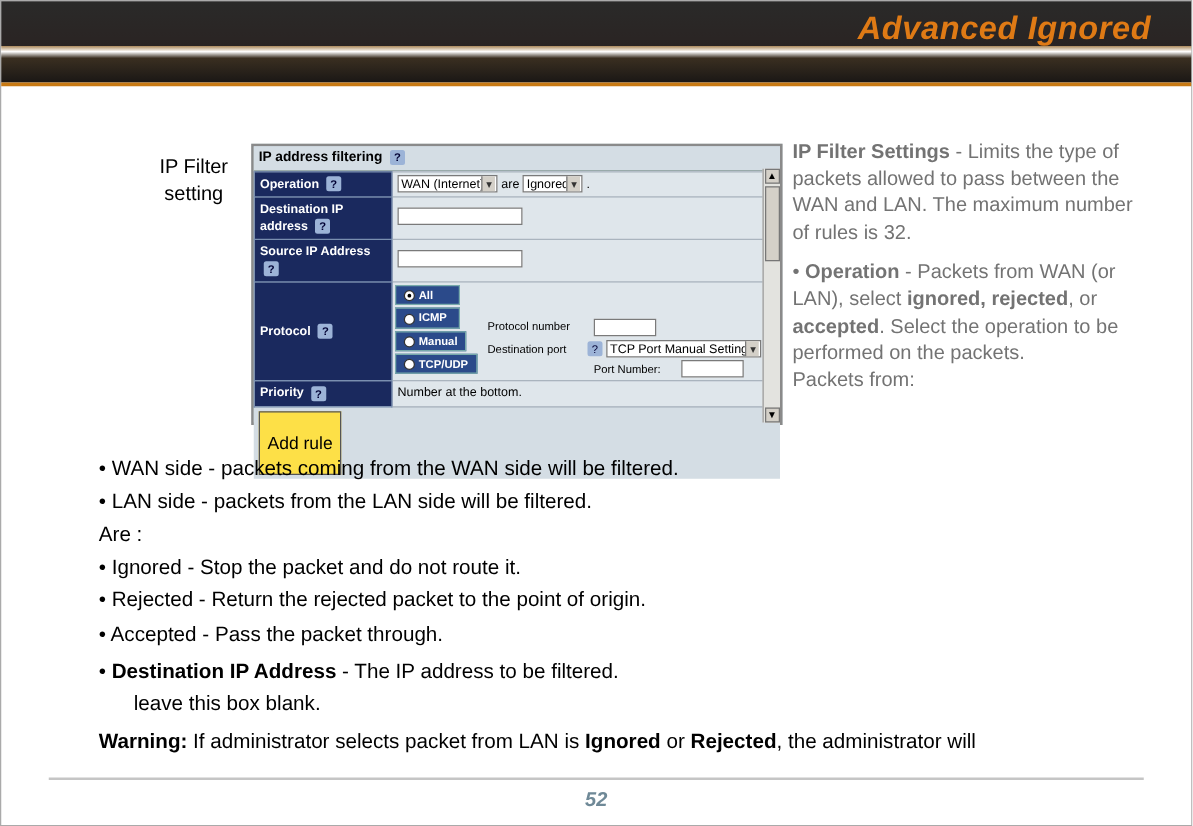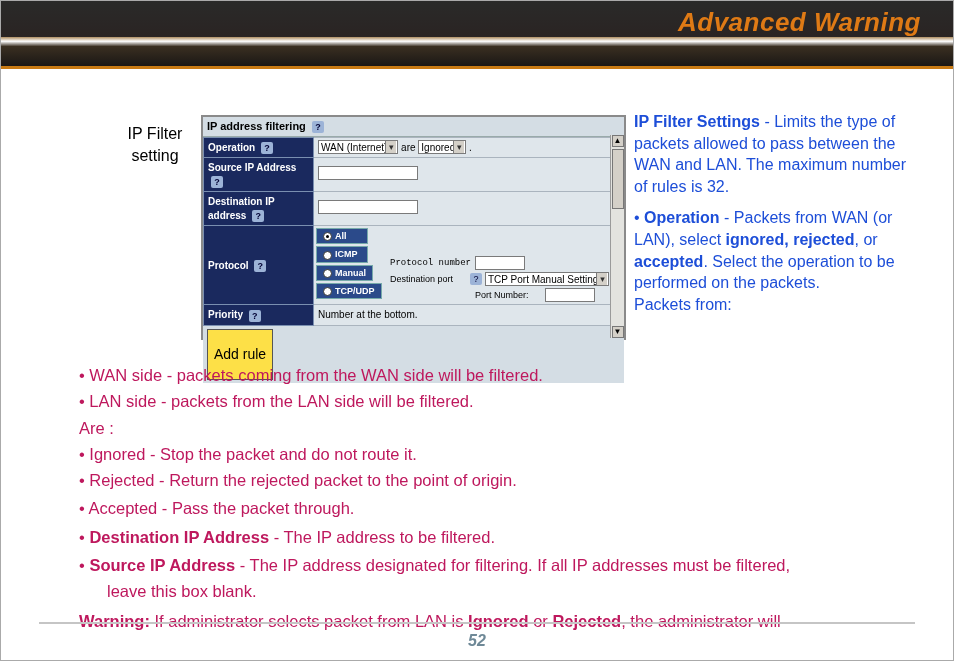--- a/index.html
+++ b/index.html
@@ -103,45 +103,45 @@
   }
   .ss-scrollbar .arr, .ss-scrollbar .thumb {
     width:12px; height:12px; background:#d4d0c8; border:1px solid #777; margin:0 auto;
     font-size:8px; text-align:center; line-height:10px; color:#000;
   }
   .ss-scrollbar .thumb { height:60px; margin-top:2px; }
   .ss-scrollbar .arr.bot { position:absolute; bottom:0; left:0; right:0; }
 
   .rightcol {
     position:absolute; left:555px; top:2px; width:282px;
-    font-size:16px; color:#1d4ed8;
+    font-size:16px; color:#737373;
   }
   .rightcol .blk { margin-bottom:10px; }
   .body-text {
     position:absolute; left:0; top:255px; right:0;
-    font-size:16.5px; color:#be185d;
+    font-size:16.5px; color:#000000;
   }
   .body-text p { margin-bottom:4px; }
   .body-text .indent { padding-left:28px; }
   .bold { font-weight:bold; }
   .footer-num {
     position:absolute; left:0; right:0; bottom:10px; text-align:center;
     color:#6f8997; font-style:italic; font-weight:bold; font-size:16px;
   }
   .hr-bot {
     position:absolute; left:38px; right:38px; bottom:36px;
     height:2px; background:#c5c5c5;
   }
 </style>
 </head>
 <body>
 
 <div class="page">
   <div class="banner">
-    <div class="banner-title">Advanced Warning</div>
+    <div class="banner-title">Advanced Ignored</div>
   </div>
 
   <div class="content">
     <div class="label-side">IP Filter setting</div>
 
     <div class="screenshot">
 
       <div class="ss-section-title">
         <span>IP address filtering</span>
         <span class="ss-help">?</span>
@@ -157,29 +157,29 @@
           <div class="ss-td">
             <span class="ss-select">WAN (Internet)</span>
             <span>are</span>
             <span class="ss-select" style="min-width:48px">Ignored</span>
             <span>.</span>
           </div>
         </div>
 
         <div class="ss-row">
           <div class="ss-th">
+            <span>Destination IP address</span>
+            <span class="ss-help">?</span>
+          </div>
+          <div class="ss-td"><span class="ss-input"></span></div>
+        </div>
+
+        <div class="ss-row">
+          <div class="ss-th">
             <span>Source IP Address</span>
-            <span class="ss-help">?</span>
-          </div>
-          <div class="ss-td"><span class="ss-input"></span></div>
-        </div>
-
-        <div class="ss-row">
-          <div class="ss-th">
-            <span>Destination IP address</span>
             <span class="ss-help">?</span>
           </div>
           <div class="ss-td"><span class="ss-input"></span></div>
         </div>
 
         <div class="ss-row">
           <div class="ss-th" style="vertical-align:middle; height:70px;">
             <span>Protocol</span>
             <span class="ss-help">?</span>
           </div>
@@ -187,21 +187,21 @@
             <div style="display:flex;">
               <div style="width:72px;">
                 <div class="ss-plabel"><span class="ss-radio checked"></span><span>All</span></div><br>
                 <div class="ss-plabel"><span class="ss-radio"></span><span>ICMP</span></div><br>
                 <div class="ss-plabel"><span class="ss-radio"></span><span>Manual</span></div><br>
                 <div class="ss-plabel"><span class="ss-radio"></span><span>TCP/UDP</span></div>
               </div>
               <div style="flex:1; padding-left:2px;">
                 <div style="height:14px;"></div>
                 <div style="height:14px;"></div>
-                <div class="ss-small" style="display:flex; align-items:center; gap:3px; height:16px;font-family:Liberation Mono, monospace;">
+                <div class="ss-small" style="display:flex; align-items:flex-start; gap:3px; height:16px;">
                   <span style="width:82px;">Protocol number</span>
                   <span class="ss-input" style="min-width:50px;"></span>
                 </div>
                 <div class="ss-small" style="display:flex; align-items:center; gap:3px; height:16px;">
                   <span style="width:74px;">Destination port</span>
                   <span class="ss-help">?</span>
                   <span class="ss-select" style="min-width:118px;">TCP Port Manual Setting</span>
                 </div>
                 <div class="ss-small" style="display:flex; align-items:center; gap:16px; height:16px; padding-left:85px;">
                   <span>Port Number:</span>
@@ -243,23 +243,20 @@
     <div class="body-text">
       <p>• WAN side - packets coming from the WAN side will be filtered.</p>
       <p>• LAN side - packets from the LAN side will be filtered.</p>
       <p>Are :</p>
       <p>• Ignored - Stop the packet and do not route it.</p>
       <p>• Rejected - Return the rejected packet to the point of origin.</p>
       <p style="margin-top:6px">•  Accepted - Pass the packet through.</p>
       <p style="margin-top:6px">
         <span>• </span><span class="bold">Destination IP Address</span><span> - The IP address to be filtered.</span>
       </p>
-      <p style="margin-top:6px">
-        <span>• </span><span class="bold">Source IP Address</span><span> - The IP address designated for filtering. If all IP addresses must be filtered,</span>
-      </p>
       <p class="indent">leave this box blank.</p>
       <p style="margin-top:8px">
         <span class="bold">Warning:</span><span> If administrator selects packet from LAN is </span><span class="bold">Ignored</span><span> or </span><span class="bold">Rejected</span><span>, the administrator will</span>
       </p>
     </div>
   </div>
 
   <div class="hr-bot"></div>
   <div class="footer-num">52</div>
 </div>

